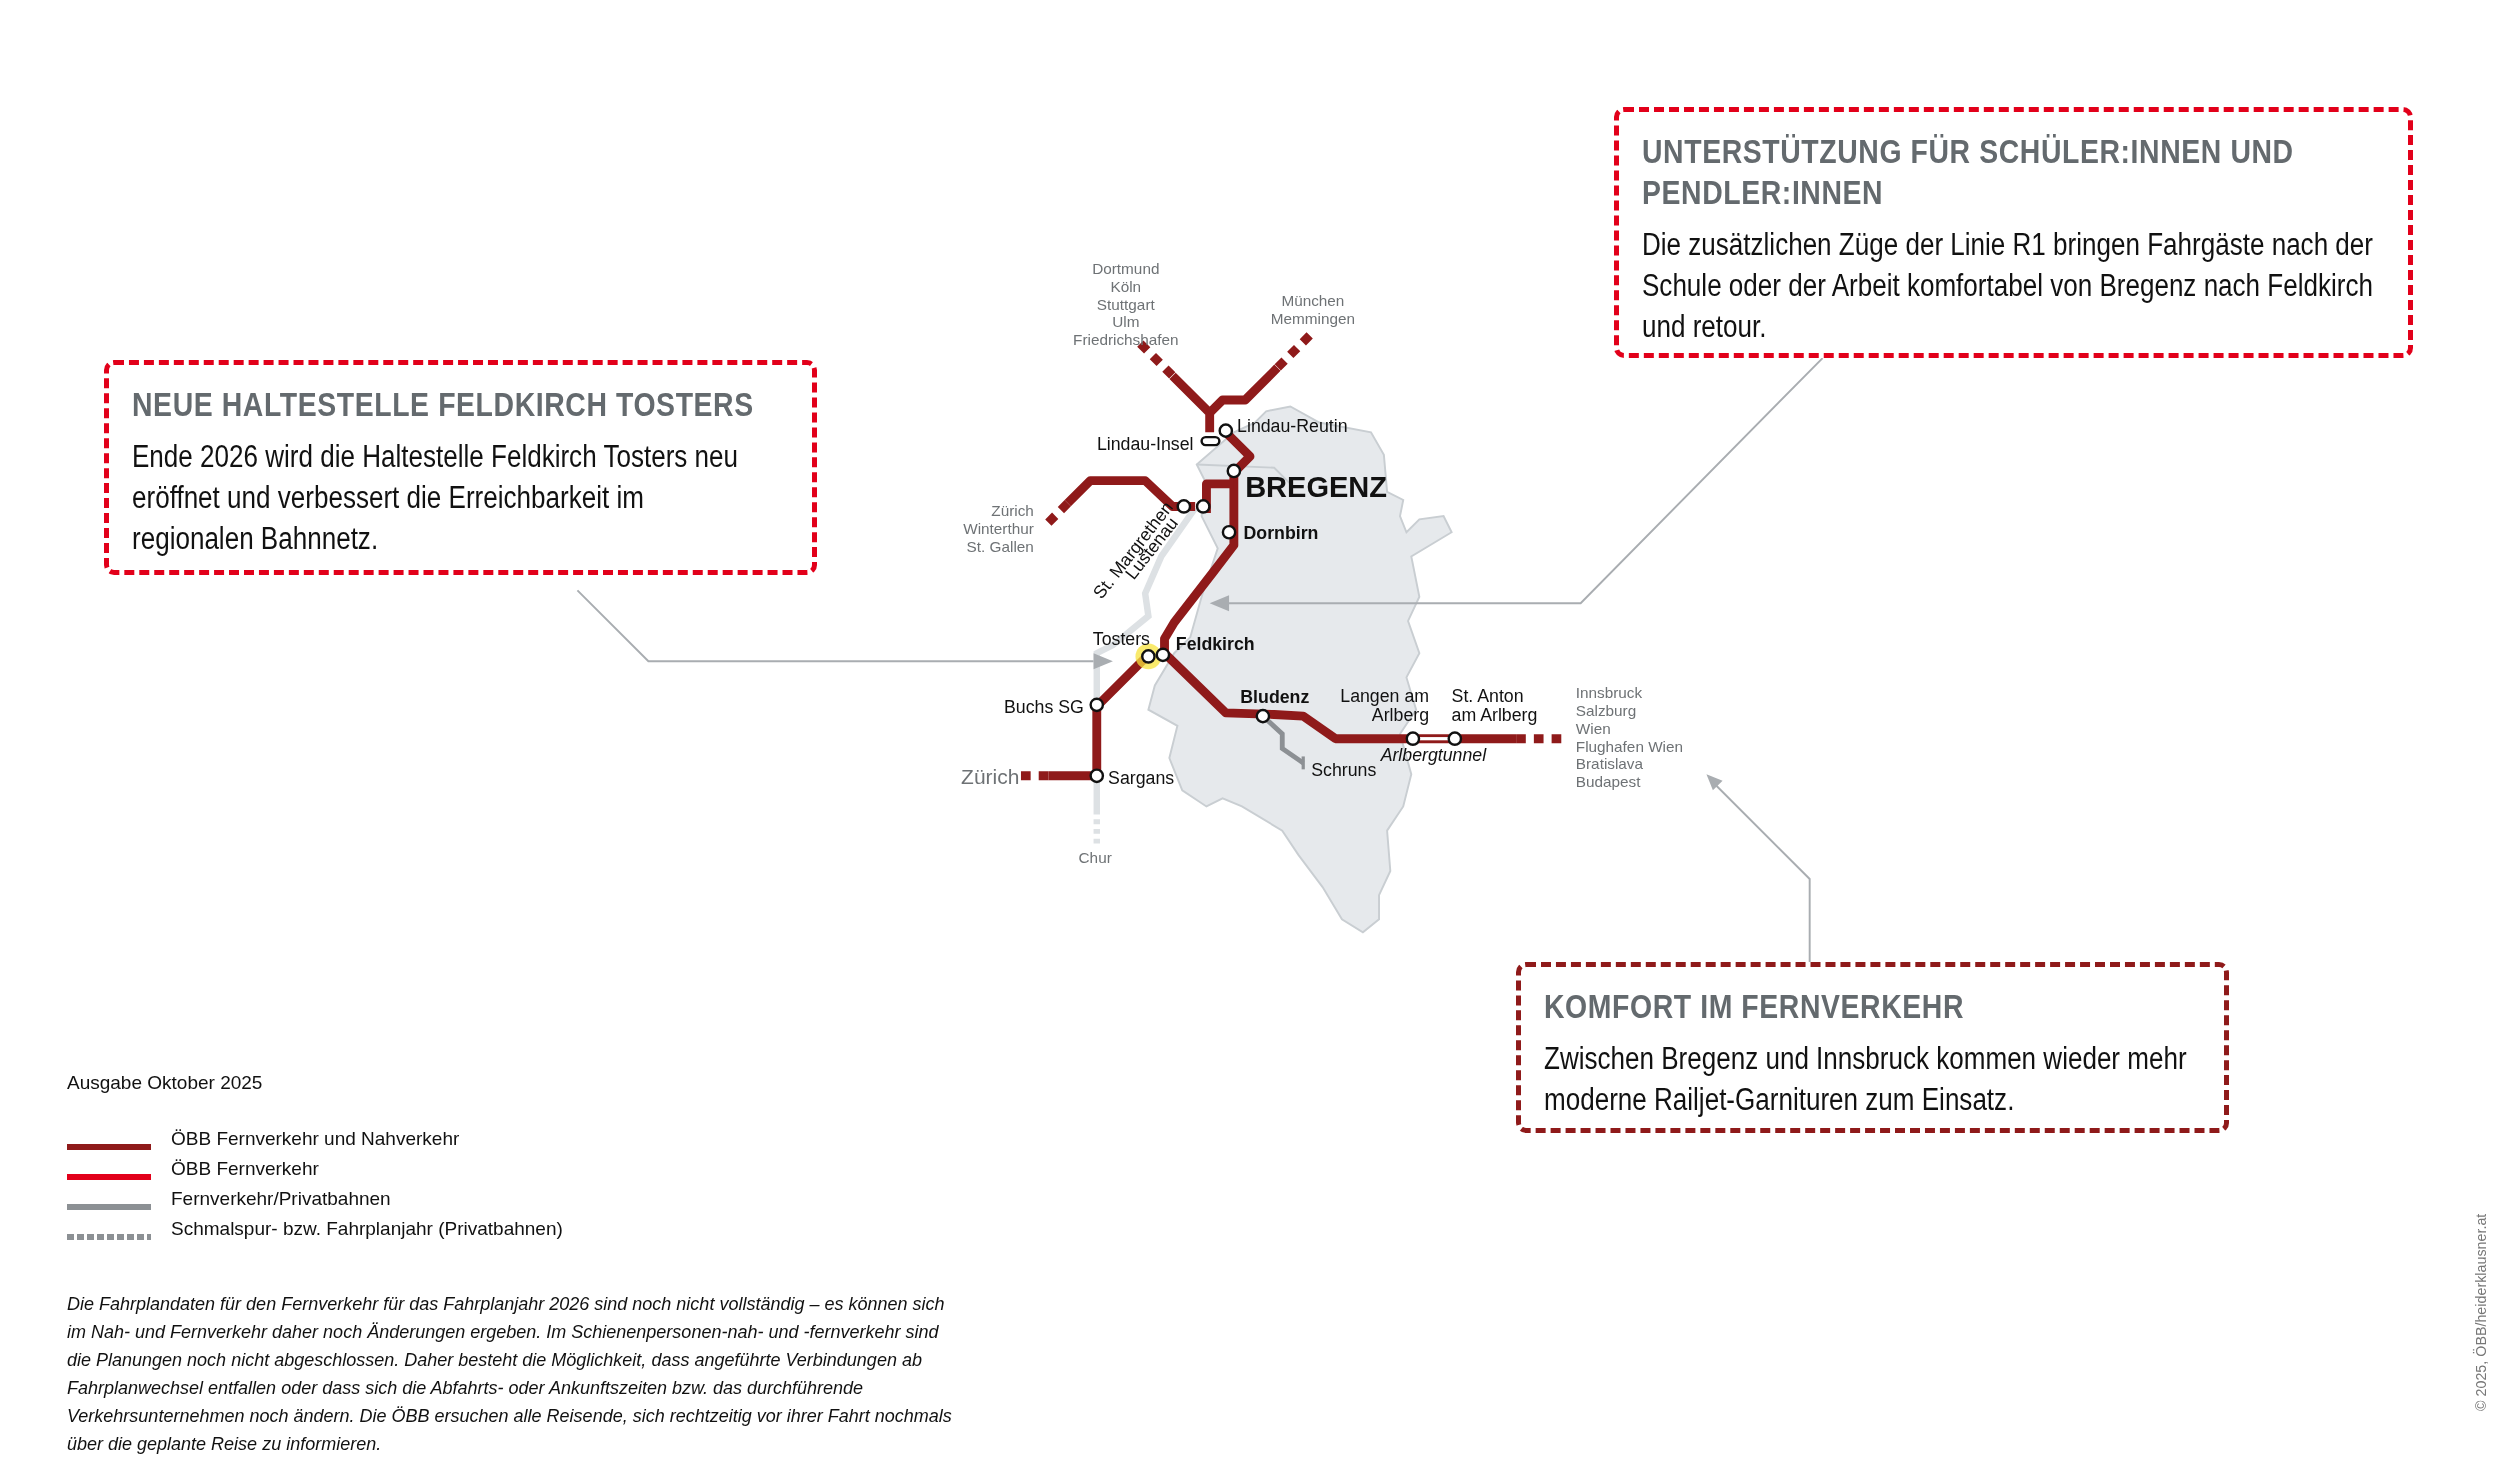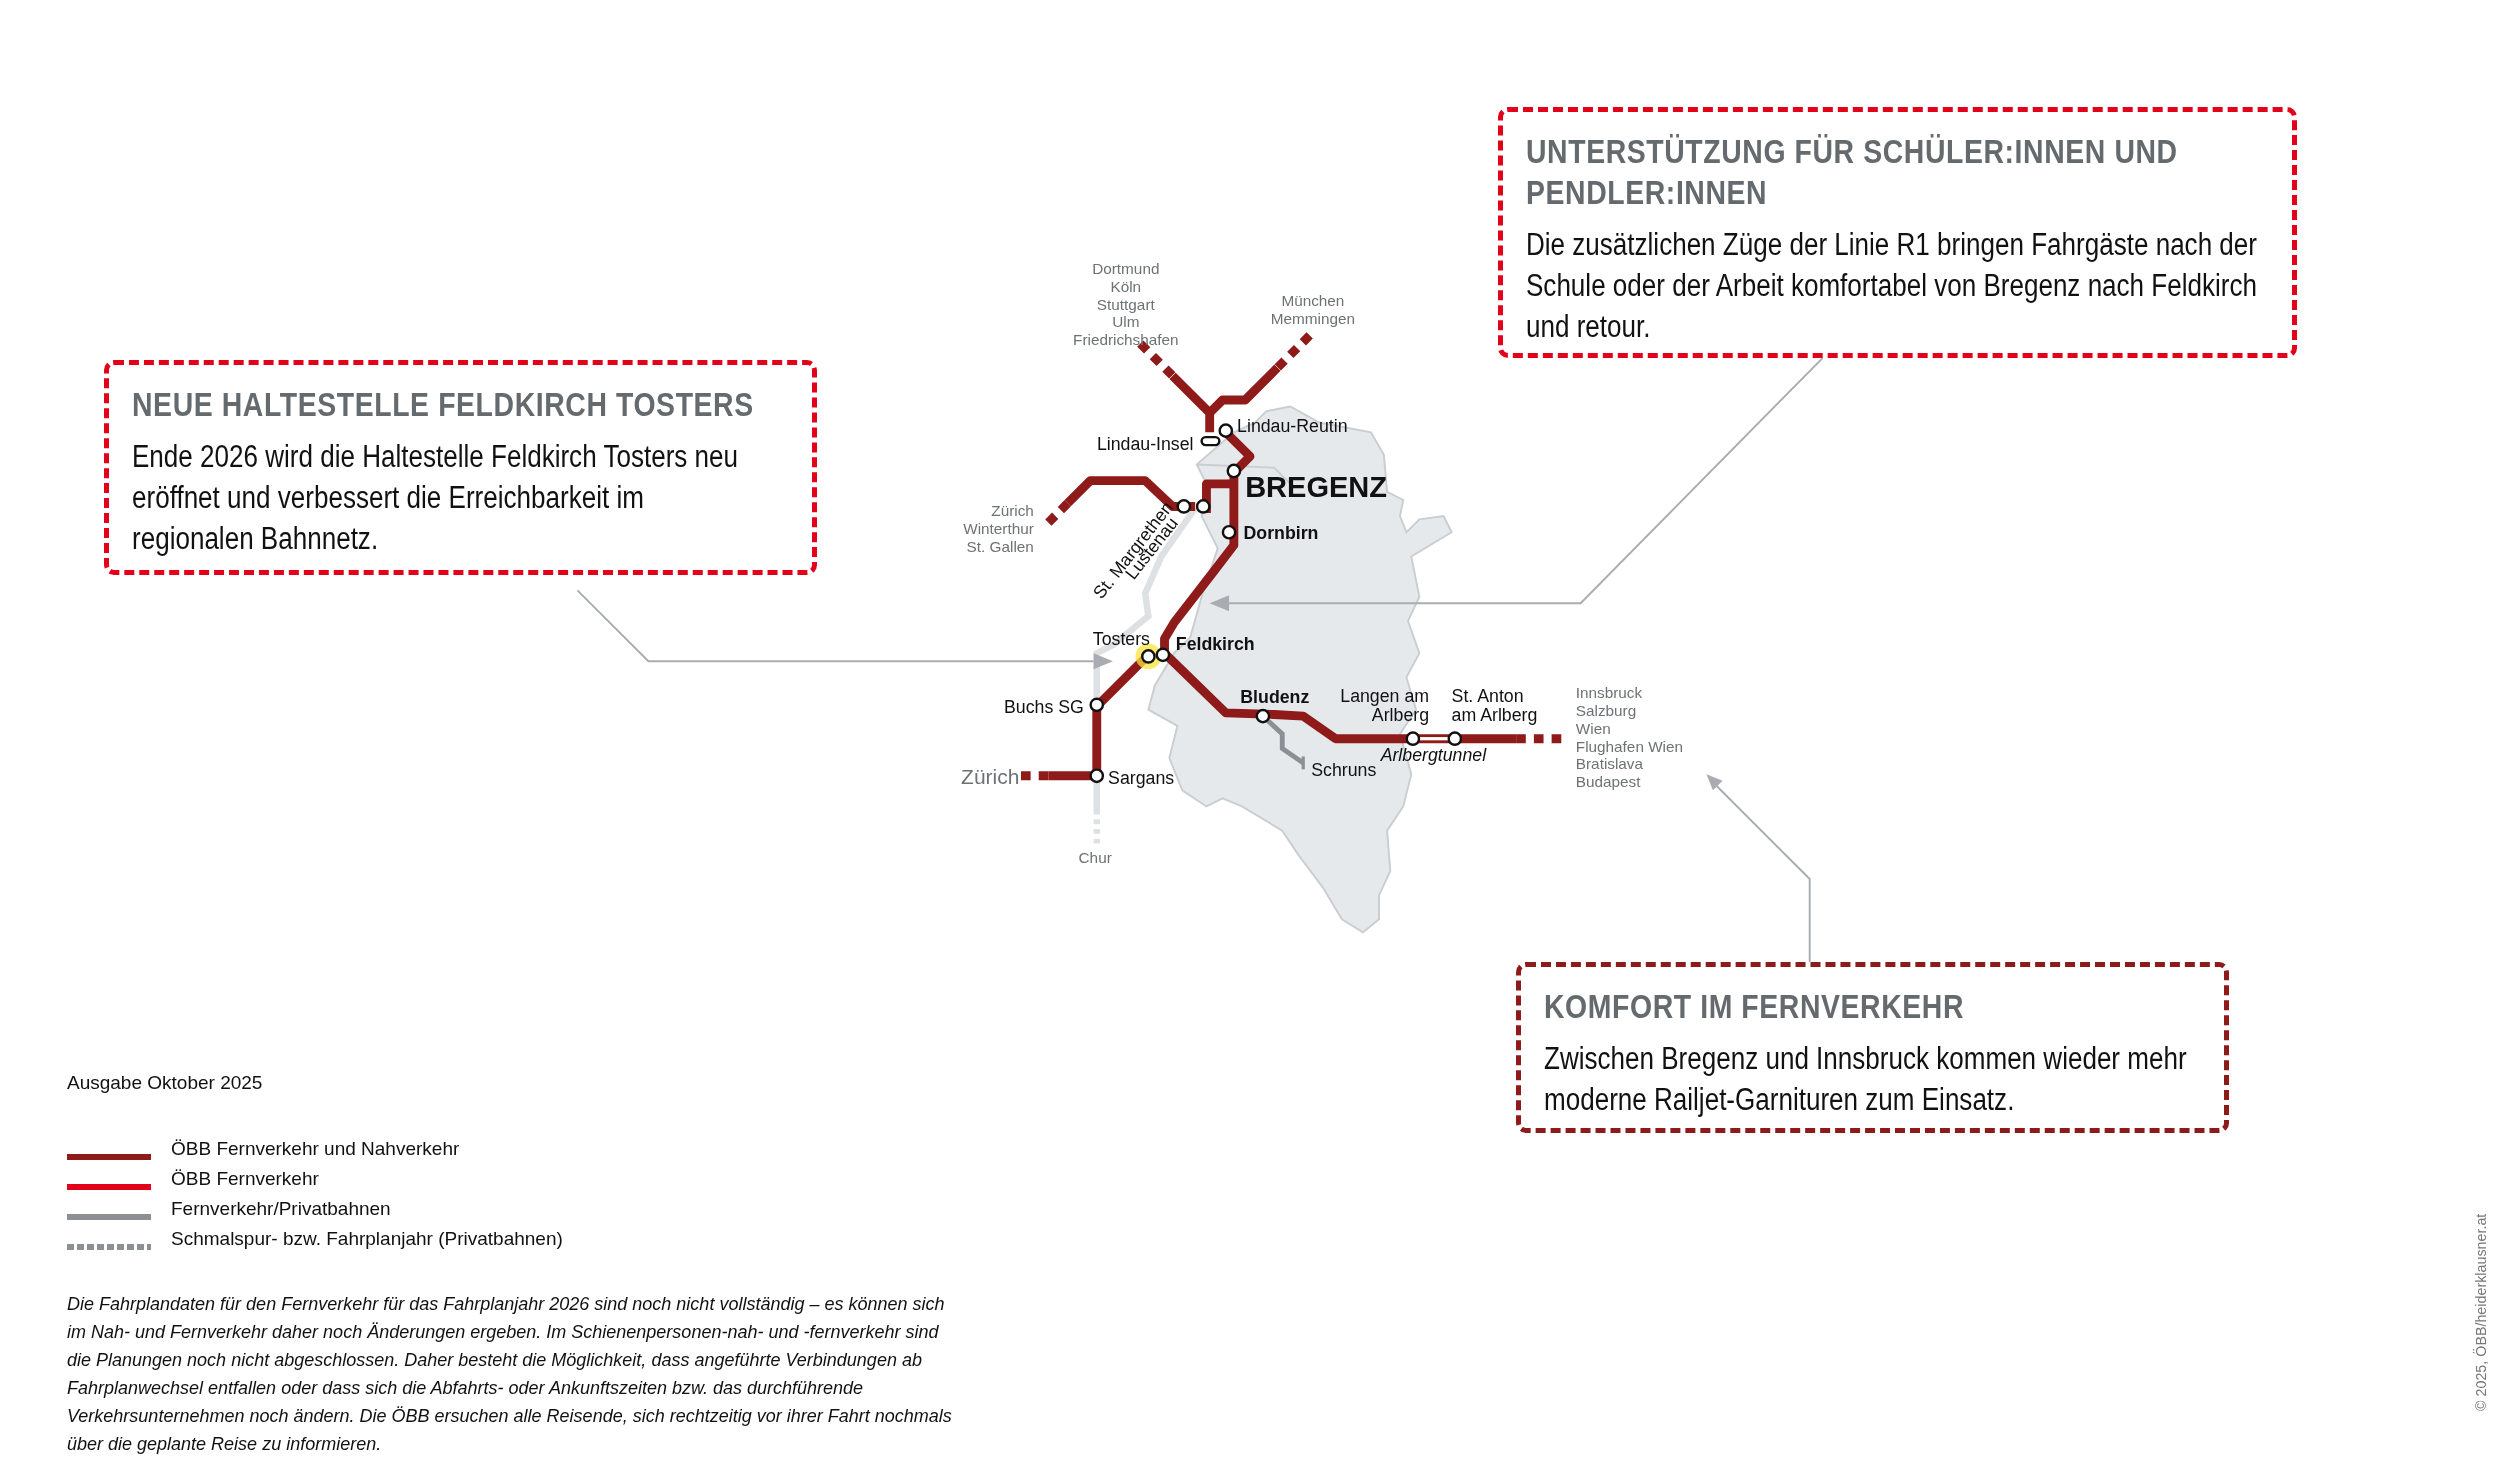--- a/index.html
+++ b/index.html
@@ -9,21 +9,21 @@
   .callout { position: absolute; box-sizing: border-box; border: 5px dashed #E2001A;
              border-radius: 10px; background: #fff; padding: 18.5px 23px; }
   .callout.dark { border-color: #8F1A1A; }
   .callout h2 { margin: 0 0 11.4px 0; font-family: "Liberation Sans", sans-serif; font-weight: bold;
                 color: #646A6E; font-size: 33px; letter-spacing: 0.7px; line-height: 41px;
                 transform: scaleX(0.86); transform-origin: left; white-space: nowrap; }
   .callout p { margin: 0; color: #111; font-size: 31px; line-height: 41px;
                font-family: "Liberation Sans", sans-serif; transform: scaleX(0.84); transform-origin: left;
                width: 118%; }
   .legend { position: absolute; left: 67px; top: 1072px; font-size: 19px; color: #111; }
-  .legend .title { margin-bottom: 36px; }
+  .legend .title { margin-bottom: 26px; }
   .legend .row { display: flex; align-items: flex-end; height: 30px; }
   .legend .sw { width: 84px; height: 6.4px; margin-right: 20px; }
   .footnote { position: absolute; left: 67px; top: 1290px; width: 898px; font-size: 18px;
               line-height: 28px; font-style: italic; color: #111; }
   .copyright { position: absolute; left: 2473px; top: 1411px; transform: rotate(-90deg);
                transform-origin: left top; font-size: 14.3px; color: #777; white-space: nowrap; }
 </style>
 </head>
 <body>
 
@@ -132,21 +132,21 @@
     <text x="900" y="447">am Arlberg</text>
     <text x="856" y="472" font-style="italic">Arlbergtunnel</text>
   </g>
 </svg>
 
 <div class="callout" style="left:104px; top:360px; width:713px; height:215px;">
   <h2>NEUE HALTESTELLE FELDKIRCH TOSTERS</h2>
   <p style="width:755px;">Ende 2026 wird die Haltestelle Feldkirch Tosters neu eröffnet und verbessert die Erreichbarkeit im regionalen Bahnnetz.</p>
 </div>
 
-<div class="callout" style="left:1498px; top:107px; width:799px; height:251px;">
+<div class="callout" style="left:1614px; top:107px; width:799px; height:251px;">
   <h2 style="white-space:normal; width:841px;">UNTERSTÜTZUNG FÜR SCHÜLER:INNEN UND PENDLER:INNEN</h2>
   <p style="width:891px;">Die zusätzlichen Züge der Linie R1 bringen Fahrgäste nach der Schule oder der Arbeit komfortabel von Bregenz nach Feldkirch und retour.</p>
 </div>
 
 <div class="callout dark" style="left:1516px; top:962px; width:713px; height:171px;">
   <h2>KOMFORT IM FERNVERKEHR</h2>
   <p style="width:784px;">Zwischen Bregenz und Innsbruck kommen wieder mehr moderne Railjet-Garnituren zum Einsatz.</p>
 </div>
 
 <div class="legend">

